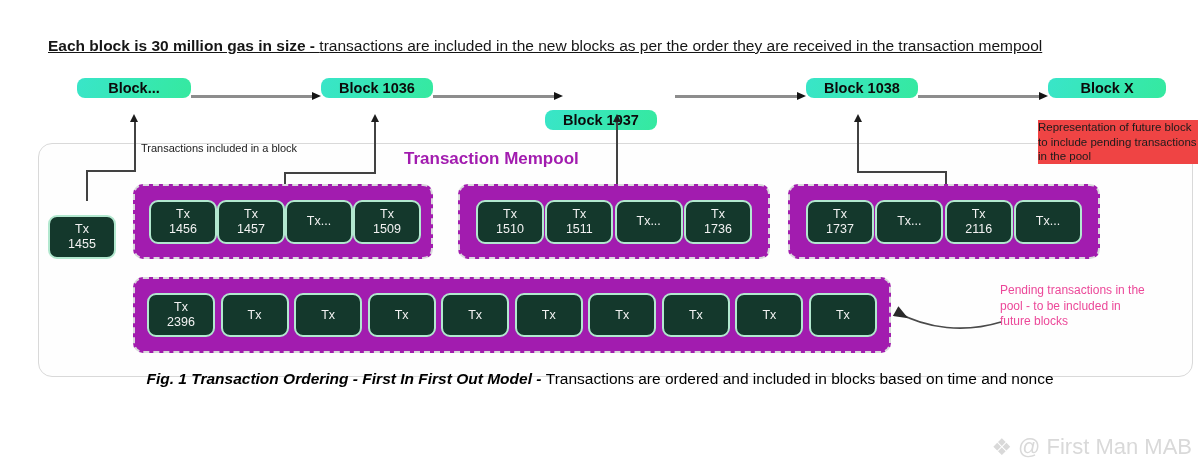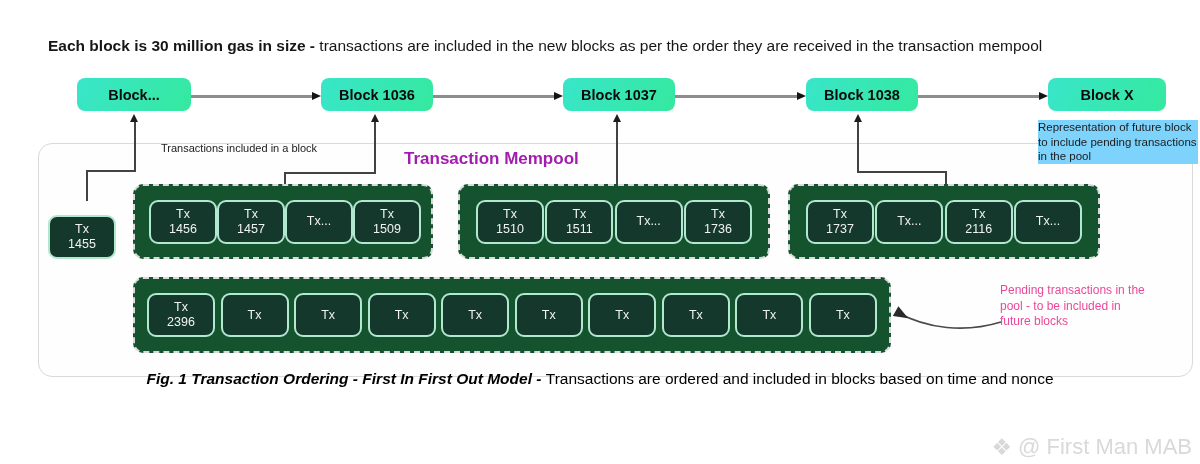--- a/index.html
+++ b/index.html
@@ -1,30 +1,30 @@
 <!DOCTYPE html>
 <html><head>
 <meta charset="utf-8">
 <style>
   html,body { margin:0; padding:0; background:#ffffff; }
   body { width:1200px; height:464px; position:relative; overflow:hidden;
          font-family:"Liberation Sans", sans-serif; color:#111; }
 
   
-  .page-title { position:absolute; left:48px; top:36px; font-size:15.5px; line-height:20px; color:#161616; }
+  .page-title { position:absolute; left:48px; top:36px; font-size:15.5px; line-height:20px; color:#161616;text-decoration:underline; }
   .page-title b { font-weight:bold; }
 
   
-  .block { position:absolute; top:78px; height:33px; border-radius:8px;
+  .block { position:absolute; top:78px; height:20px; border-radius:8px;
            background:linear-gradient(115deg,#39e5c9 0%, #35e99f 100%);
            display:flex; align-items:center; justify-content:center;
            font-weight:bold; font-size:14.5px; color:#0b0b0b; }
   .b0 { left:77px;  width:114px; }
   .b1 { left:321px; width:112px; }
-  .b2 { left:563px; width:112px; }
+  .b2 { left:545px; width:112px;margin-top:32px; }
   .b3 { left:806px; width:112px;text-align:right; }
   .b4 { left:1048px; width:118px;text-align:right; }
 
   .harrow { position:absolute; top:95px; height:2.5px; background:#8d8d8d; }
   .harrow::after { content:""; position:absolute; right:-9px; top:-3.25px;
                    border-left:9px solid #141414; border-top:4.5px solid transparent;
                    border-bottom:4.5px solid transparent; }
   .h1 { left:191px; width:121px; }
   .h2 { left:433px; width:121px; }
   .h3 { left:675px; width:122px; }
@@ -46,38 +46,38 @@
   .c2c { left:374px; top:122px; height:51px; }
   .c3  { left:616px; top:122px; height:64px; }
   .c4a { left:857px; top:122px; height:51px; }
   .c4b { left:857px; top:171px; width:90px; }
   .c4c { left:945px; top:171px; height:15px; }
 
   
   .pool { position:absolute; left:38px; top:143px; width:1155px; height:234px;
           background:#fefefe; border:1.5px solid #d9d9d9; border-radius:14px; box-sizing:border-box; }
   .mempool-heading { position:absolute; left:404px; top:149px; font-size:17px; font-weight:bold; color:#a21caf; }
-  .lbl-included { position:absolute; left:141px; top:142px; font-size:11px; color:#202020;margin-left:20px; }
-
-  .group { position:absolute; background:#14532d; border:2px dashed #dadadc; border-radius:10px;
+  .lbl-included { position:absolute; left:141px; top:142px; font-size:11px; color:#202020; }
+
+  .group { position:absolute; background:#a21caf; border:2px dashed #dadadc; border-radius:10px;
            display:flex; align-items:center; justify-content:space-between; box-sizing:border-box; }
   .g1 { left:133px; top:184px; width:300px; height:75px; padding:0 14px; }
   .g2 { left:458px; top:184px; width:312px; height:75px; padding:0 16px; }
   .g3 { left:788px; top:184px; width:312px; height:75px; padding:0 16px; }
   .g4 { left:133px; top:277px; width:758px; height:76px; padding:0 12px; }
 
   .tx { width:68px; height:44px; background:#14382c; border:2px solid #b2e8cf; border-radius:9px;
         color:#f2f2f2; font-size:12.5px; line-height:15px; display:flex; align-items:center;
         justify-content:center; text-align:center; box-sizing:border-box; flex:0 0 auto; }
   .tx span { display:inline-block; max-width:42px; }
   .tx-standalone { position:absolute; left:48px; top:215px; }
 
   
   .ann-future { position:absolute; left:1038px; top:120px; width:160px; font-size:11.5px;
-                line-height:14.5px; color:#1b1b1b; background:#7dd3fc; z-index:5; }
+                line-height:14.5px; color:#1b1b1b; background:#ef4444; z-index:5; }
   .ann-pending { position:absolute; left:1000px; top:283px; width:145px; font-size:12px;
                  line-height:15.5px; color:#ec4899; }
   .pending-arrow { position:absolute; left:885px; top:298px; }
 
   
   .caption { position:absolute; top:368px; left:50%; transform:translateX(-50%); width:1120px;
              text-align:center; font-size:15.5px; line-height:22px; color:#000; }
   .caption .bi { font-weight:bold; font-style:italic; }
   .watermark { position:absolute; right:8px; bottom:4px; display:flex; align-items:center; gap:6px;
                font-size:22px; color:#d9d9d9; user-select:none; }

